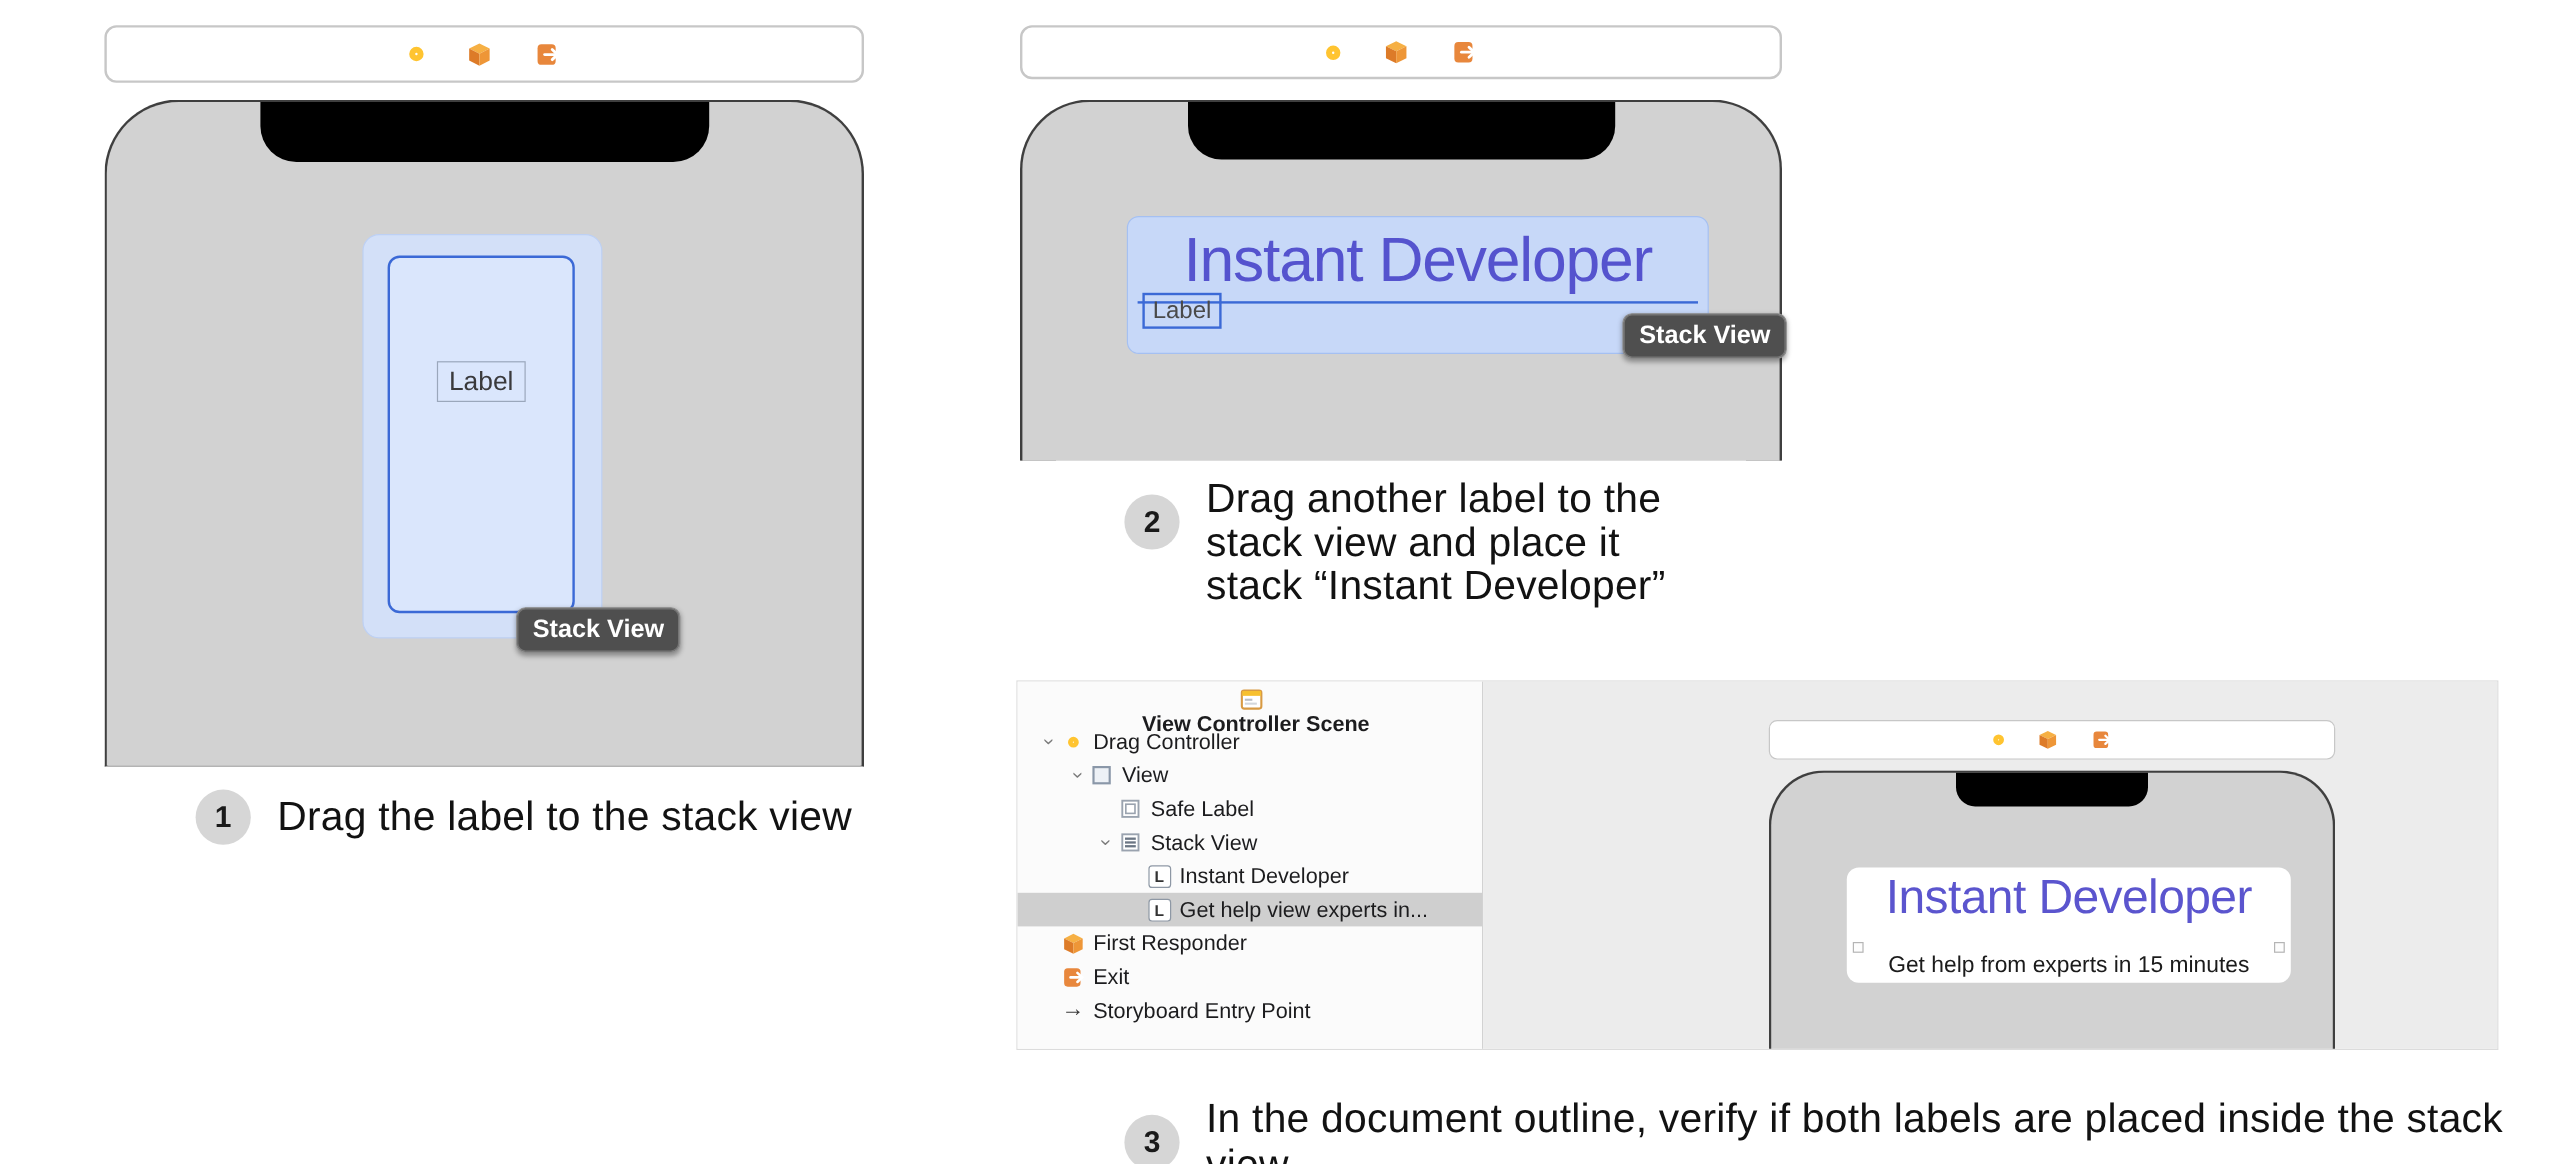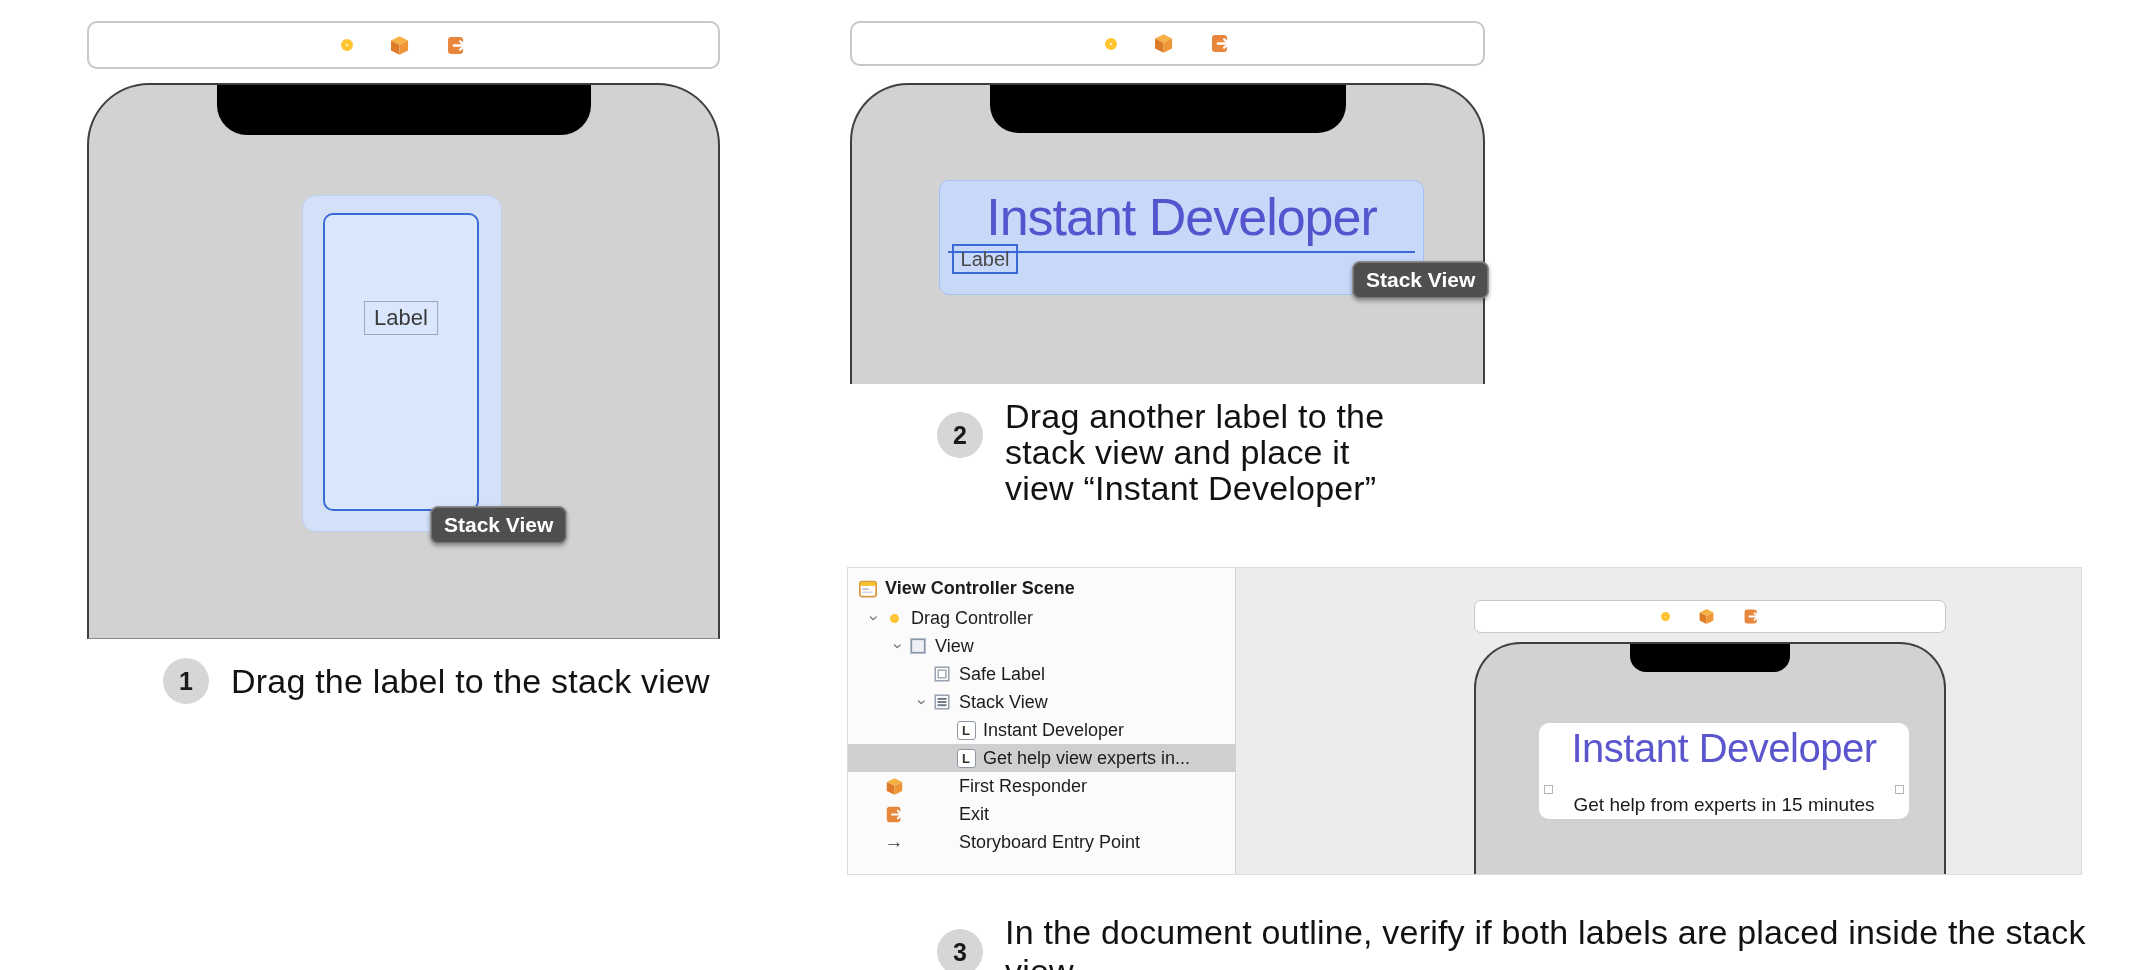--- a/index.html
+++ b/index.html
@@ -68,29 +68,29 @@
   .cap-2 .stepnum { margin-top: 14px; }
   .cap-2 .captext span { display: block; line-height: 36px; }
   .cap-3 { left: 937px; top: 913px; }
 
   
   .panel { position: absolute; left: 847px; top: 567px; width: 1235px; height: 308px;
          display: flex; border: 1px solid #DCDCDC; }
   .outline { width: 388px; background: #FBFBFB; border-right: 1px solid #D2D2D2;
          padding-top: 5px; font-size: 18px; color: #1c1c1e; flex: 0 0 auto; }
   .row { display: flex; align-items: center; height: 28px; white-space: nowrap; }
-  .row.scene { height: 31px; font-weight: 600; padding-left: 10px; }
+  .row.scene { height: 31px; font-weight: 600; padding-left: 10px; flex-direction: column; }
   .row.sel { background: #CFCFCF; }
   .chev { width: 20px; flex: 0 0 auto; text-align: center; color: #7a7a7a; font-size: 17px; display: inline-block; transform: rotate(90deg); }
   .oicon { width: 20px; flex: 0 0 auto; margin-right: 7px; display: flex; align-items: center; justify-content: center; }
   .l-icon { width: 19px; height: 19px; border: 1.5px solid #8E98A5; border-radius: 3px; background: #fff;
          display: flex; align-items: center; justify-content: center; font-size: 13px; font-weight: bold; color: #333; }
   .arrow-glyph { font-size: 19px; color: #3a3a3a; }
   .pad-vc { padding-left: 16px; } .pad-view { padding-left: 40px; } .pad-sa { padding-left: 84px; }
-  .pad-sv { padding-left: 64px; } .pad-lbl { padding-left: 108px; } .pad-top { padding-left: 36px; gap: 48px; }
+  .pad-sv { padding-left: 64px; } .pad-lbl { padding-left: 108px; } .pad-top { padding-left: 36px; }
 
   .canvas3 { flex: 1; background: #ECECEC; position: relative; overflow: hidden; }
   .card { position: absolute; left: 63px; top: 79px; width: 370px; height: 96px; background: #fff; border-radius: 10px;
          display: flex; flex-direction: column; align-items: center; justify-content: center; gap: 3px; }
   .card-title { font-size: 40px; font-weight: 500; letter-spacing: -0.5px; color: #5B55CE; white-space: nowrap; }
   .card-sub { font-size: 19px; color: #1b1b1b; white-space: nowrap; margin-top: 20px; }
   .handle { position: absolute; width: 9px; height: 9px; background: #FDFDFD; border: 1px solid #B5B5B5; top: 62px; }
   .handle.l { left: 5px; } .handle.r { right: 5px; }
 </style>
 </head>
@@ -149,21 +149,21 @@
       <div class="drag-label">Label</div>
     </div>
   </div>
   <div class="badge badge-2">Stack View</div>
 
   <div class="caption cap-2">
     <span class="stepnum">2</span>
     <span class="captext">
       <span>Drag another label to the</span>
       <span>stack view and place it</span>
-      <span>view “Instant Developer”</span>
+      <span>stack “Instant Developer”</span>
     </span>
   </div>
 
   <div class="panel">
 
     <div class="outline">
       <div class="row scene">
         <span class="oicon">
           <svg viewBox="0 0 16 16" width="20" height="20">
               <rect x="1.5" y="2" width="13" height="12" rx="1.5" fill="#fff" stroke="#D89A43" stroke-width="1.4"></rect>

